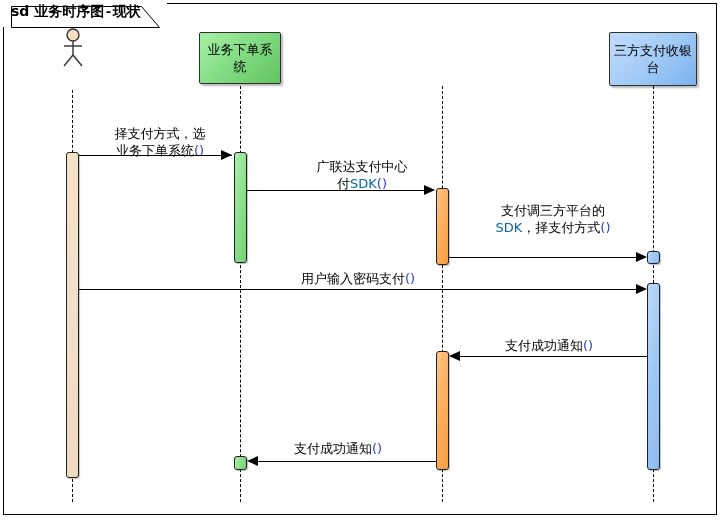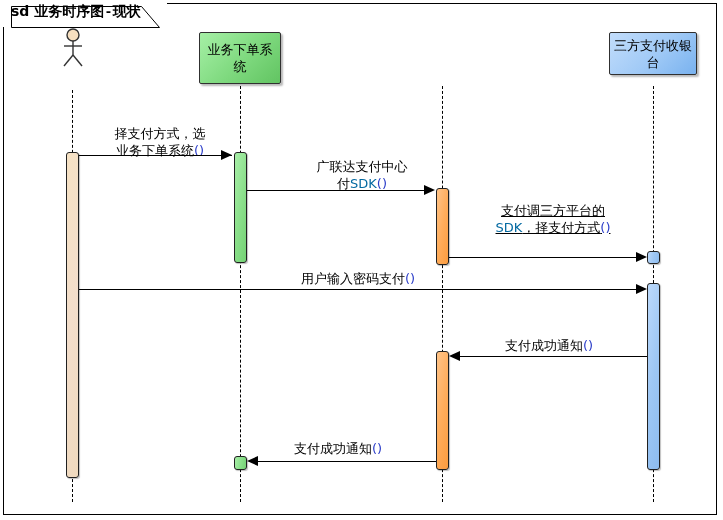--- a/index.html
+++ b/index.html
@@ -181,21 +181,21 @@
     <line x1="7" y1="18" x2="25" y2="18" stroke="#333333" stroke-width="1.4"></line>
     <line x1="16" y1="27" x2="7" y2="38" stroke="#333333" stroke-width="1.4"></line>
     <line x1="16" y1="27" x2="25" y2="38" stroke="#333333" stroke-width="1.4"></line>
   </svg>
 
   <div class="participant p-green" style="left:199px; top:32px; width:82px; height:52px;">
     <span>业务下单系统</span>
   </div>
 
 
-  <div class="participant p-blue" style="left:609px; top:32px; width:88px; height:43px;">
+  <div class="participant p-blue" style="left:609px; top:32px; width:88px; height:54px;">
     <span>三方支付收银台</span>
   </div>
 
   <div class="lifeline" style="left:72px;  top:90px;  height:412px;"></div>
   <div class="lifeline" style="left:240px; top:86px;  height:416px;"></div>
   <div class="lifeline" style="left:442px; top:86px;  height:416px;"></div>
   <div class="lifeline" style="left:653px; top:86px;  height:416px;"></div>
 
   <div class="activation a-skin" style="left:66px;  top:152px; width:13px; height:326px;"></div>
 
@@ -209,21 +209,21 @@
   <div class="activation a-blue" style="left:647px; top:283px; width:13px; height:187px;"></div>
 
   <div class="msg-label" style="left:80px; top:125px; width:160px;"><span>择支付方式，选</span><br><span>业务下单系统</span><span class="paren">()</span></div>
   <div class="msg-line" style="left:79px; top:155px; width:153px;"></div>
   <div class="msg-head right" style="left:221px; top:150px;"></div>
 
   <div class="msg-label" style="left:282px; top:158px; width:160px;"><span>广联达支付中心</span><br><span>付</span><span class="sdk">SDK</span><span class="paren">()</span></div>
   <div class="msg-line" style="left:247px; top:190px; width:181px;"></div>
   <div class="msg-head right" style="left:424px; top:185px;"></div>
 
-  <div class="msg-label" style="left:455px; top:202px; width:196px;text-decoration:underline;"><span>支付调三方平台的</span><br><span class="sdk">SDK</span><span>，择支付方式</span><span class="paren">()</span></div>
+  <div class="msg-label" style="left:455px; top:202px; width:196px;"><span>支付调三方平台的</span><br><span class="sdk">SDK</span><span>，择支付方式</span><span class="paren">()</span></div>
   <div class="msg-line" style="left:449px; top:257px; width:194px;"></div>
   <div class="msg-head right" style="left:636px; top:252px;"></div>
 
   <div class="msg-label" style="left:278px; top:270px; width:160px; text-align:center;"><span>用户输入密码支付</span><span class="paren">()</span></div>
   <div class="msg-line" style="left:79px; top:289px; width:565px;"></div>
   <div class="msg-head right" style="left:636px; top:284px;"></div>
 
   <div class="msg-label" style="left:484px; top:337px; width:130px; text-align:center;"><span>支付成功通知</span><span class="paren">()</span></div>
   <div class="msg-line" style="left:460px; top:356px; width:187px;"></div>
   <div class="msg-head left" style="left:449px; top:351px;"></div>

